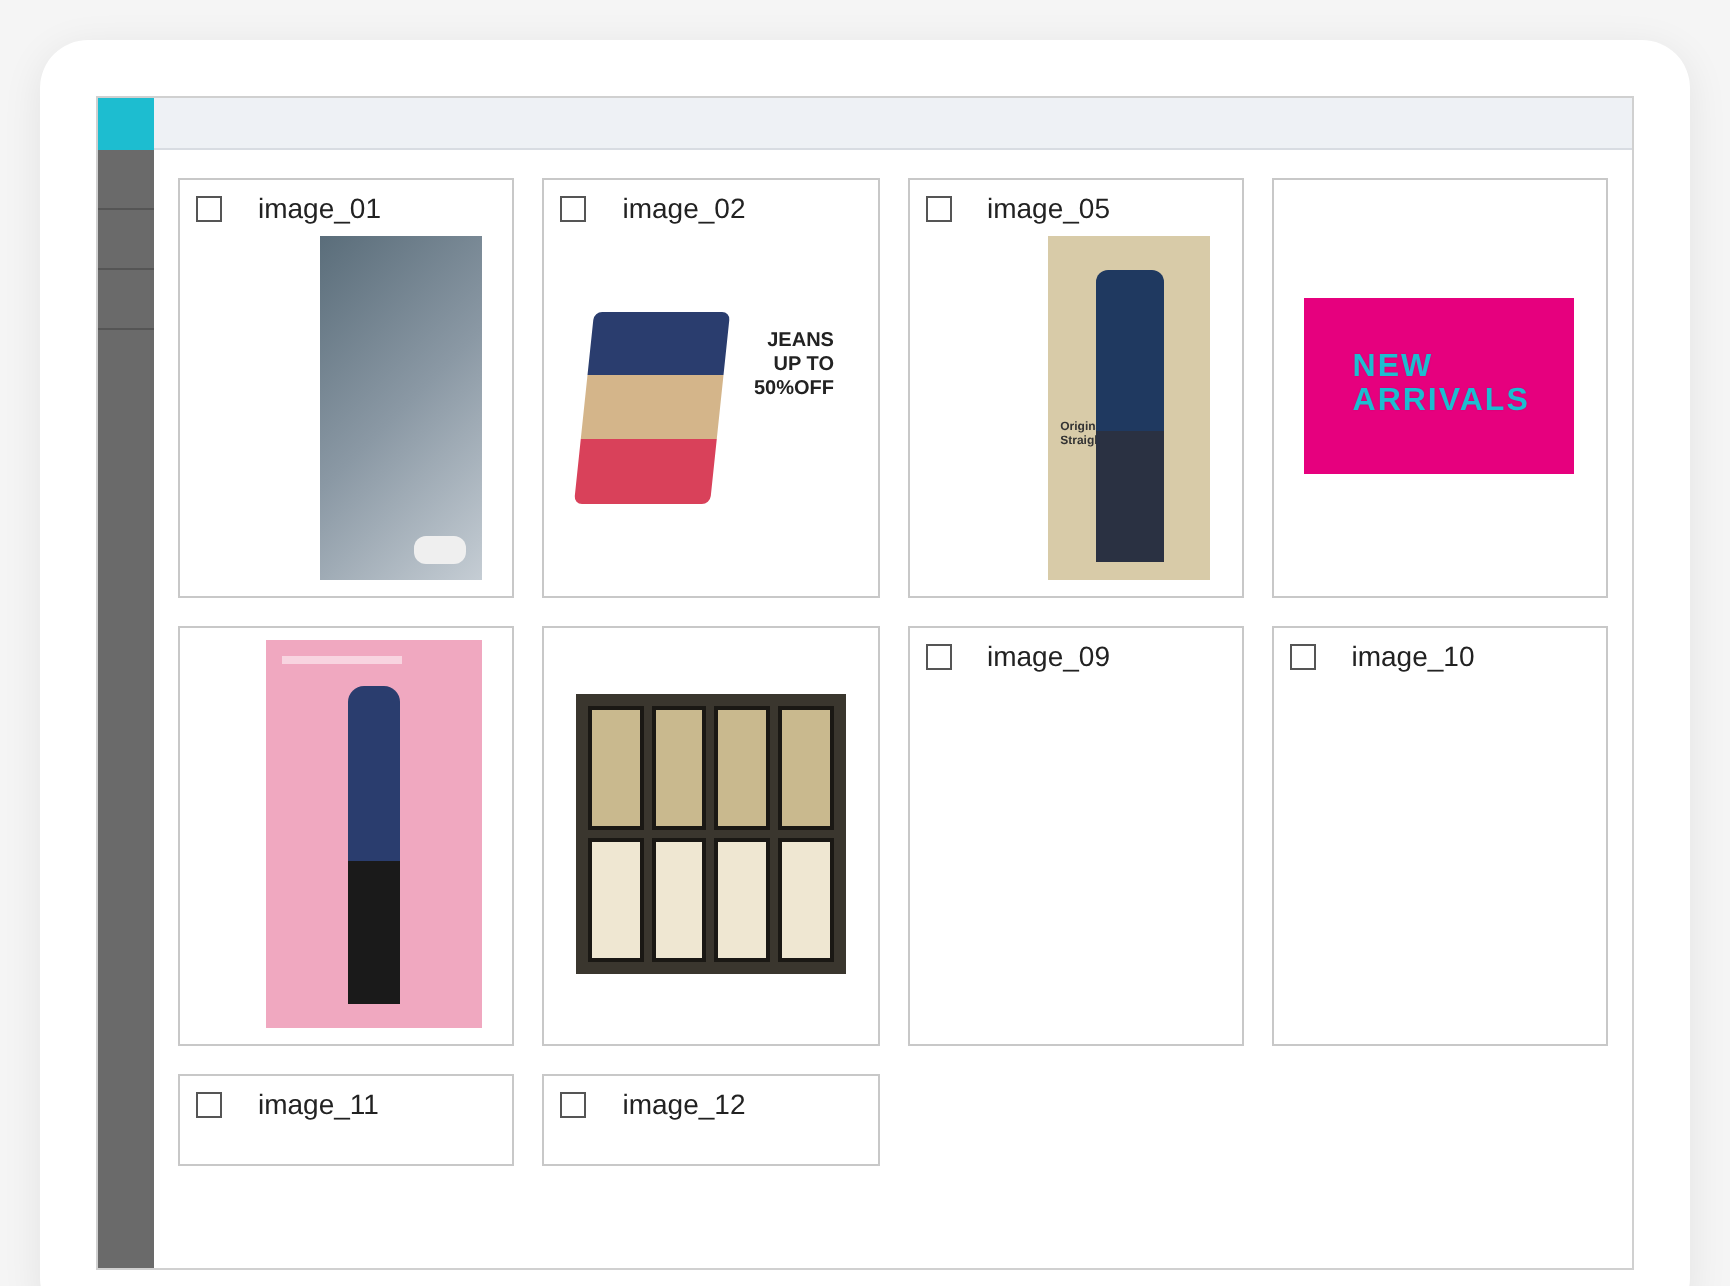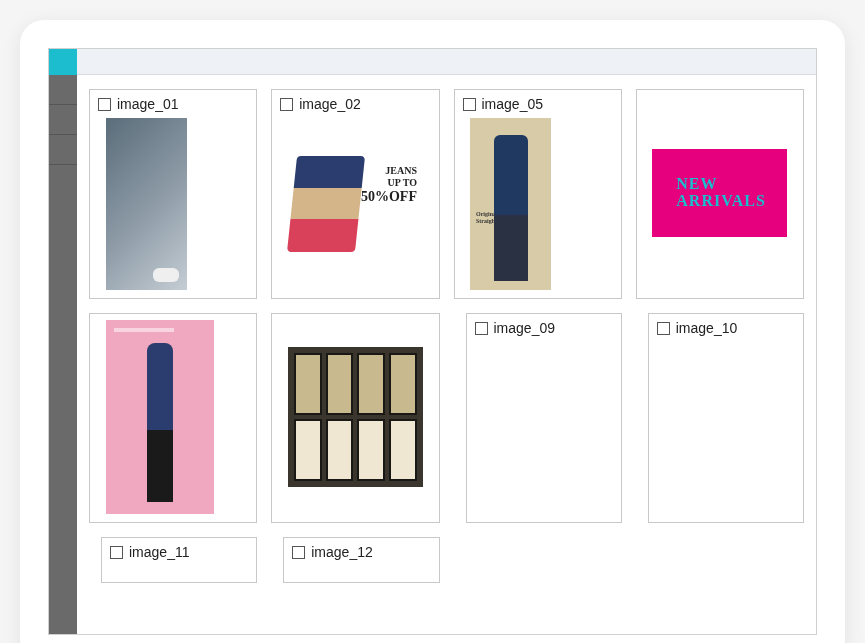--- a/index.html
+++ b/index.html
@@ -70,25 +70,25 @@
       gap: 14px;
     }
     .card {
       border: 1px solid #c8c8c8;
       background: #fff;
       display: flex;
       flex-direction: column;
       height: 210px;
       padding: 6px 8px 8px 8px;
     }
-    .card.short { height: auto; padding-bottom: 16px; margin-left: 12px; }
+    .card.short { height: auto; padding-bottom: 16px; }
     .card-header {
       display: flex;
       align-items: center;
-      gap: 6px;
+      gap: 18px;
       margin-bottom: 6px;
     }
     .checkbox {
       width: 13px;
       height: 13px;
       border: 1.5px solid #555;
       background: #fff;
       flex-shrink: 0;
       cursor: pointer;
     }
@@ -102,31 +102,30 @@
       display: flex;
       align-items: center;
       justify-content: center;
       overflow: hidden;
     }
     .thumb-inner {
       width: 90%;
       height: 100%;
       display: flex;
       align-items: center;
-      justify-content: flex-start;
+      justify-content: flex-end;
       position: relative;
-      font-family: Liberation Serif, serif;
     }
     
     .ph-01 { background: linear-gradient(135deg, #5a6d7a 0%, #8a98a4 50%, #c5cdd4 100%); width: 60%; height: 100%; position: relative; }
     .ph-01::after { content:""; position:absolute; bottom:8px; right:8px; width:26px; height:14px; background:#efefef; border-radius:6px; }
     .ph-02 { width:100%; height:70%; background: #fff; position: relative; display:flex; align-items:center; }
     .ph-02-jeans { width:50%; height:80%; background: linear-gradient(180deg,#2a3d6e 0 33%,#d4b58a 33% 66%,#d9415a 66% 100%); border-radius:4px; transform:skewX(-6deg); margin-left:4px;}
     .ph-02-text { position:absolute; right:6px; top:18%; text-align:right; font-weight:bold; color:#222; font-size:10px; line-height:1.2;}
-    .ph-02-text b { font-size:14px;padding-left:42px; }
+    .ph-02-text b { font-size:10px;padding-left:42px; }
     .ph-03 { background:#f9c900; width:85%; height:100%; position:relative;}
     .ph-03::after { content:""; position:absolute; right:18%; bottom:0; width:18px; height:70%; background:#1a1a1a; border-radius:6px 6px 0 0;}
     .ph-03::before { content:""; position:absolute; left:6px; top:6px; width:60px; height:4px; background:rgba(255,255,255,0.5);}
     .ph-04 { width:95%; height:100%; background: linear-gradient(180deg,#dbe4e8 0 55%,#8a9199 55% 100%); position:relative;}
     .ph-04::after { content:""; position:absolute; left:50%; top:30%; transform:translateX(-50%); width:20px; height:60px; background:#3a4850; border-radius:4px 4px 0 0;}
     .ph-04::before { content:""; position:absolute; left:8px; top:8px; width:40px; height:3px; background:rgba(0,0,0,0.25);}
     .ph-05 { width:60%; height:100%; background:#d8cba8; position:relative;}
     .ph-05::after { content:""; position:absolute; left:50%; top:10%; transform:translateX(-50%); width:34px; height:85%; background:linear-gradient(180deg,#1f3960 0 55%,#2a3142 55% 100%); border-radius:6px 6px 0 0;}
     .ph-05-cap { position:absolute; left:6px; bottom:38%; font-size:6px; color:#333; font-weight:bold; line-height:1.1;}
     .ph-06 { width:100%; height:45%; background:#e6007e; display:flex; align-items:center; padding-left:24px;}

